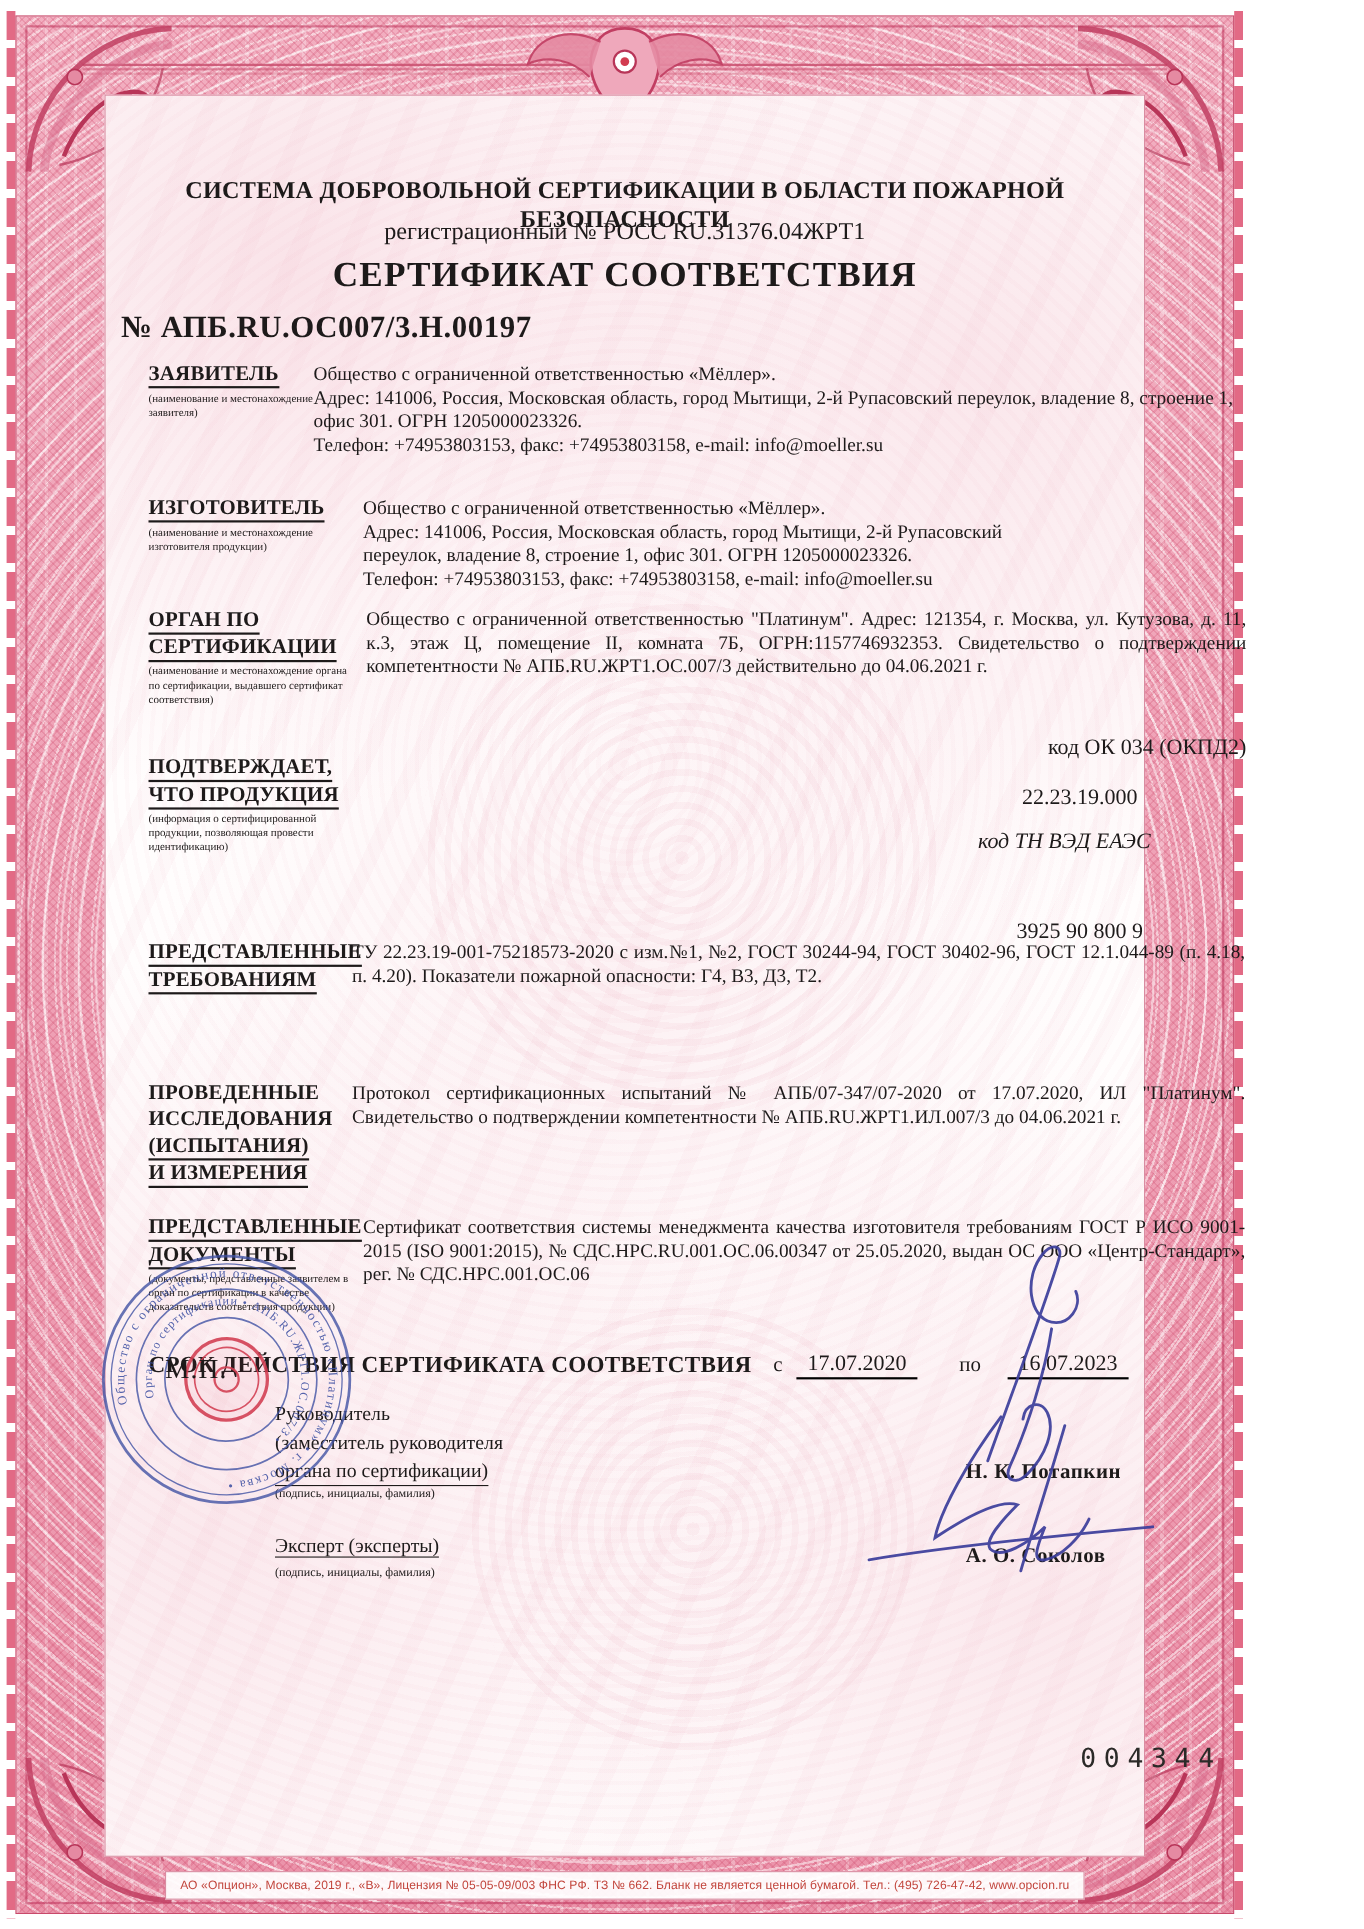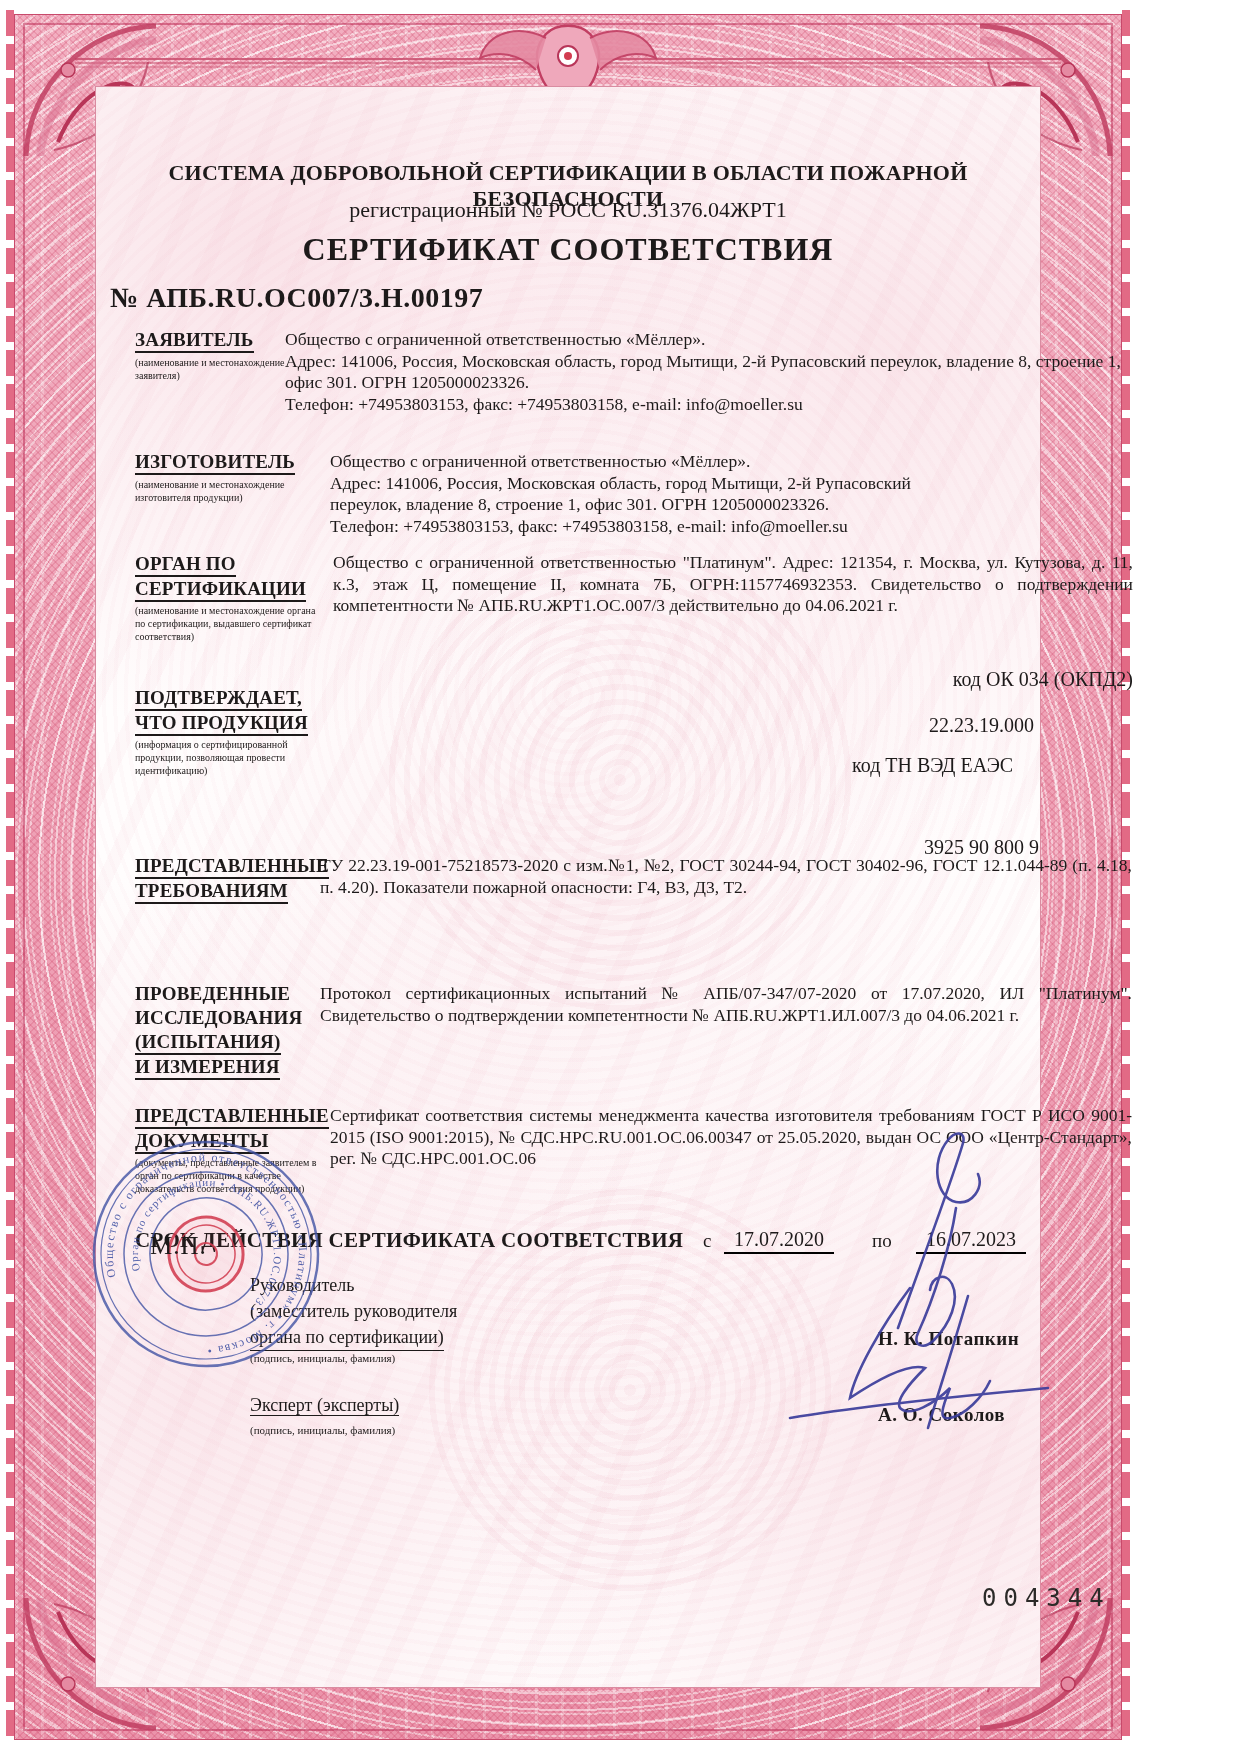--- a/index.html
+++ b/index.html
@@ -163,21 +163,21 @@
   <div class="abs sub" style="top:604px;">(наименование и местонахождение органа по сертификации, выдавшего сертификат соответствия)</div>
   <div class="abs body-txt just" style="top:552px;left:333px;width:800px;">Общество с ограниченной ответственностью "Платинум". Адрес: 121354, г. Москва, ул. Кутузова, д. 11, к.3, этаж Ц, помещение II, комната 7Б, ОГРН:1157746932353. Свидетельство о подтверждении компетентности № АПБ.RU.ЖРТ1.ОС.007/3 действительно до 04.06.2021 г.</div>
 
   <div class="abs lbl" style="top:686px;">
     <span class="u">ПОДТВЕРЖДАЕТ,</span><br>
     <span class="u">ЧТО ПРОДУКЦИЯ</span>
   </div>
   <div class="abs sub" style="top:738px;">(информация о сертифицированной продукции, позволяющая провести идентификацию)</div>
   <div class="abs codes" style="top:668px;left:830px;width:303px;text-align:right;">код ОК 034 (ОКПД2)</div>
   <div class="abs codes" style="top:714px;left:830px;width:303px;text-align:center;">22.23.19.000</div>
-  <div class="abs codes" style="top:754px;left:852px;width:303px;text-align:left;">код ТН ВЭД ЕАЭС</div>
+  <div class="abs codes" style="top:754px;left:816px;width:303px;text-align:center;font-style:italic;">код ТН ВЭД ЕАЭС</div>
   <div class="abs codes" style="top:796px;left:830px;width:303px;text-align:center;margin-top:40px;">3925 90 800 9</div>
 
   <div class="abs lbl" style="top:854px;">
     <span class="u">ПРЕДСТАВЛЕННЫЕ</span><br>
     <span class="u">ТРЕБОВАНИЯМ</span>
   </div>
   <div class="abs body-txt just" style="top:855px;left:320px;width:812px;">ТУ 22.23.19-001-75218573-2020 с изм.№1, №2, ГОСТ 30244-94, ГОСТ 30402-96, ГОСТ 12.1.044-89 (п. 4.18, п. 4.20). Показатели пожарной опасности: Г4, В3, Д3, Т2.</div>
 
   <div class="abs lbl" style="top:982px;">
     <span class="nu">ПРОВЕДЕННЫЕ</span><br>
@@ -243,14 +243,15 @@
   </svg>
   <svg class="sig" style="left:760px;top:1268px;" width="310" height="170" viewBox="0 0 310 170">
     <g fill="none" stroke="#3b3d9b" stroke-width="2.6" opacity=".92" stroke-linecap="round">
       <path d="M150,20 C120,60 95,105 90,130 C120,110 150,95 165,100 C150,115 135,132 140,140 C150,150 175,135 190,120 C182,140 178,152 190,150 C205,147 222,130 230,113"></path>
       <path d="M30,150 C90,140 200,128 288,120"></path>
       <path d="M208,28 C193,80 176,132 168,160"></path>
     </g>
   </svg>
 
   <div class="abs serial">004344</div>
+  <div class="footer-strip">АО «Опцион», Москва, 2019 г., «В», Лицензия № 05-05-09/003 ФНС РФ. ТЗ № 662. Бланк не является ценной бумагой. Тел.: (495) 726-47-42, www.opcion.ru</div>
 
 </div>
 
 </body></html>

